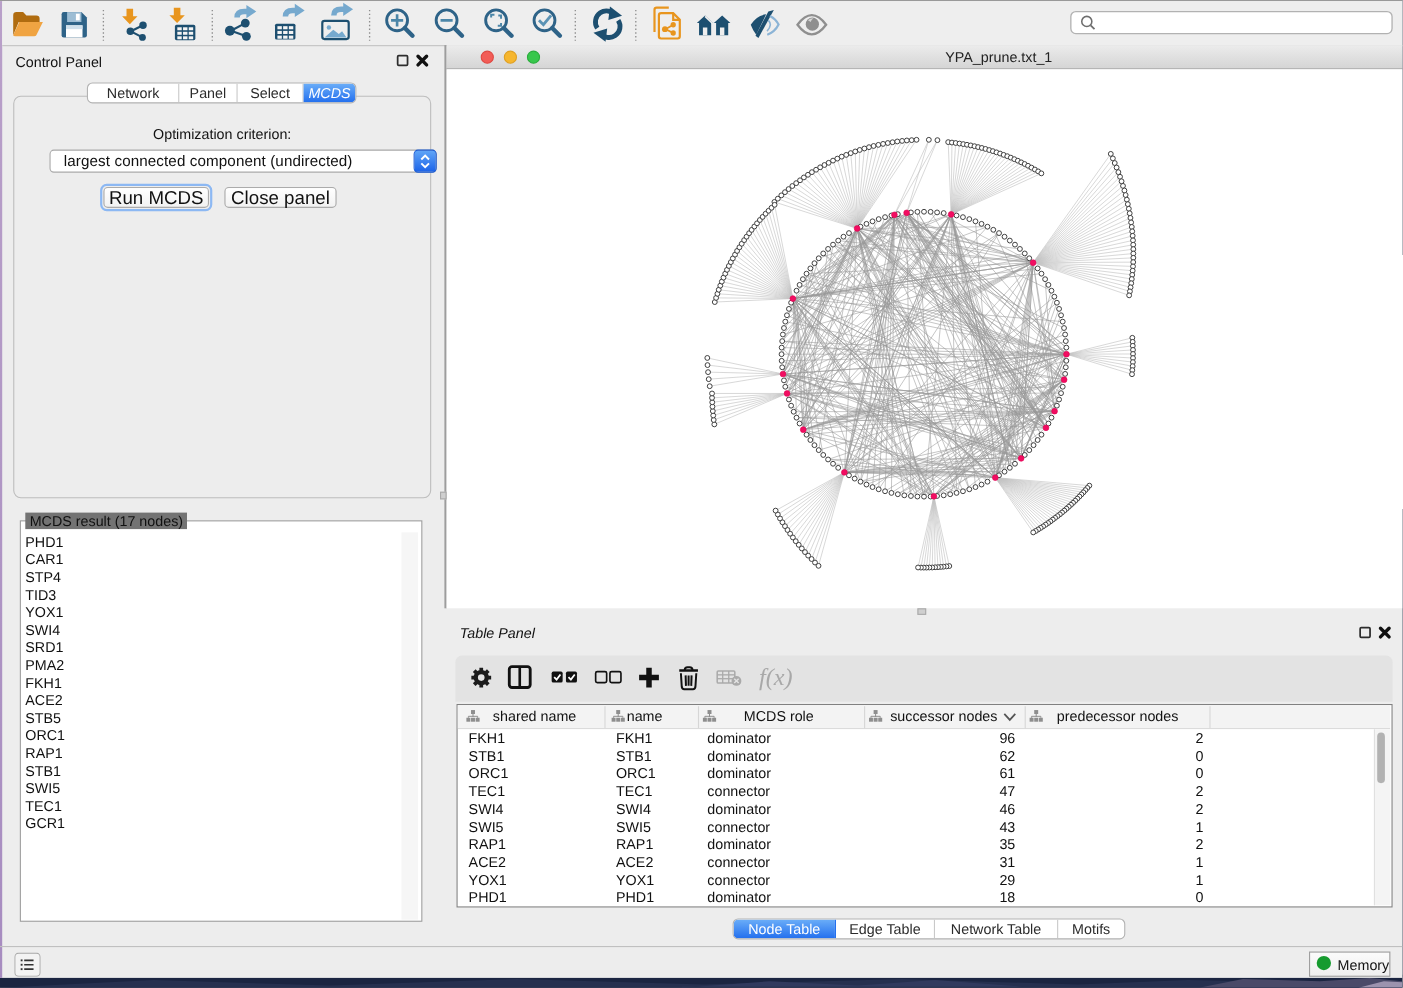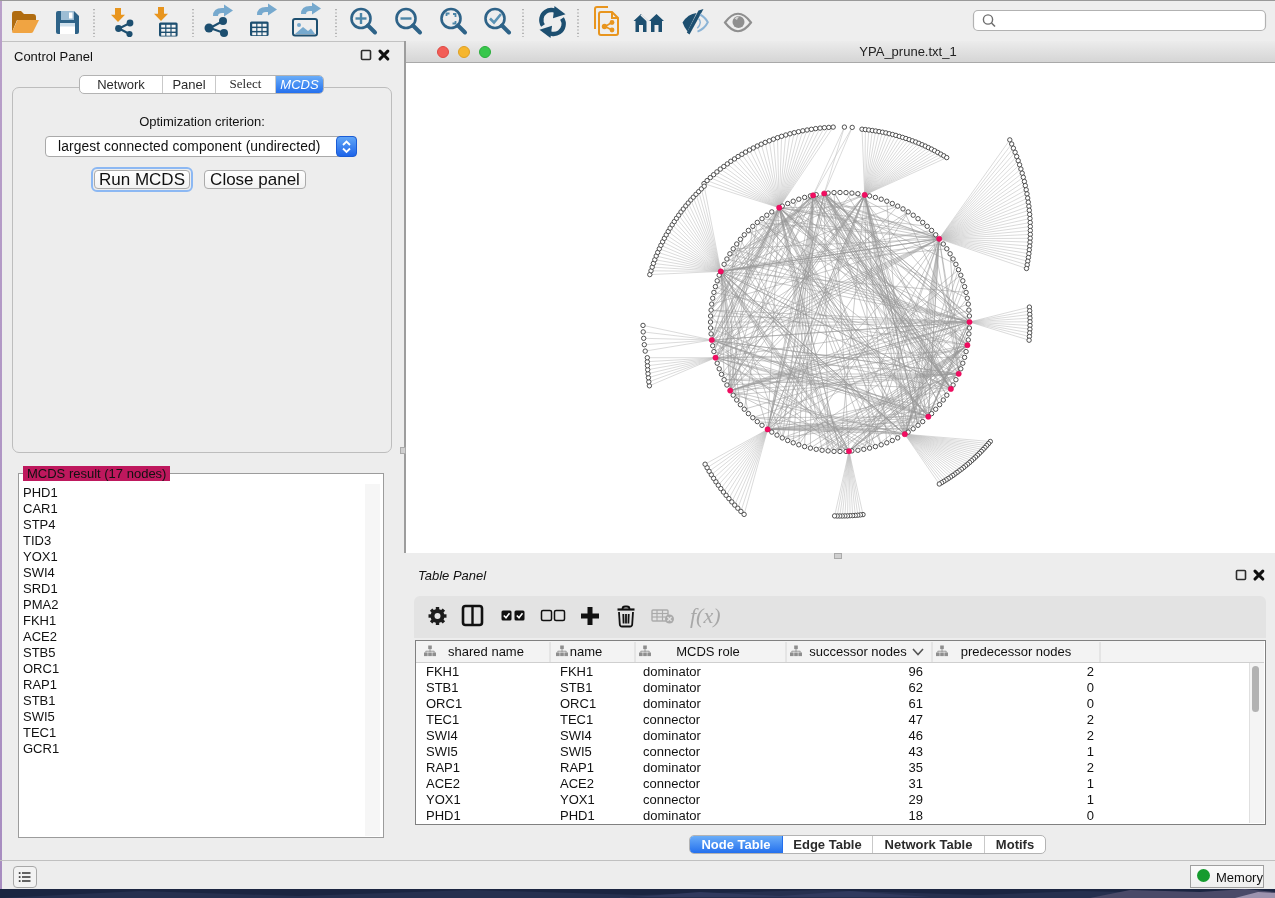--- a/index.html
+++ b/index.html
@@ -180,42 +180,42 @@
   </svg>
 <div class="t13" style="left:14px;top:49px;">Control Panel</div>
 <svg class="abs" style="left:355px;top:48px" width="40" height="16">
 <rect x="6.5" y="2.5" width="9" height="9" rx="1" stroke="#2d2d2d" stroke-width="1.6" fill="none"></rect>
 <path d="M25 3.2 L32.8 11 M32.8 3.2 L25 11" stroke="#111" stroke-width="3.1" stroke-linecap="round"></path>
 </svg>
 <div class="abs" style="left:12px;top:87px;width:380px;height:366px;border:1px solid #bdbdbd;border-radius:7px;box-sizing:border-box;"></div>
 <div class="seg" style="left:79px;top:74.5px;width:245px;height:19px;">
 <div style="width:83px;">Network</div>
     <div style="width:53px;">Panel</div>
-<div style="width:60px;font-family:Liberation Serif, serif;">Select</div>
+<div style="width:60px;">Select</div>
     <div class="sel" style="flex:1;font-style:italic;">MCDS</div>
   </div>
 <div class="t13" style="left:12px;top:114px;width:380px;text-align:center;">Optimization criterion:</div>
-<div class="abs" style="left:45px;top:136px;width:312px;height:21px;background:#fff;
+<div class="abs" style="left:45px;top:136px;width:352px;height:21px;background:#fff;
  border:1px solid #a9a9a9;border-radius:4px;box-sizing:border-box;padding-left:12px;">
  <div class="abs" style="left:12px;top:2px;font-size:13.8px;letter-spacing:0.1px;color:#111;">largest connected component (undirected)</div>
  <div class="abs" style="right:-1px;top:-1px;width:21px;height:21px;border-radius:4px;
   background:linear-gradient(180deg,#60a5f7,#1d64e9);border:1px solid #1a5cd6;box-sizing:border-box;">
   <svg width="19" height="19">
         <path d="M6 8 L9.5 4.5 L13 8" stroke="#fff" stroke-width="1.8" fill="none"></path>
   <path d="M6 11.5 L9.5 15 L13 11.5" stroke="#fff" stroke-width="1.8" fill="none"></path>
       </svg>
  </div>
   </div>
 <div class="abs" style="left:91px;top:167px;width:102px;height:25px;border:2.5px solid #8cb8f3;border-radius:6px;box-sizing:border-box;"></div>
 <div class="btn" style="left:94px;top:170px;width:96px;height:19px;">Run MCDS</div>
 <div class="btn" style="left:204px;top:170px;width:102px;height:19px;text-align:right;">Close panel</div>
 <div class="abs" style="left:18px;top:473px;width:366px;height:365px;border:1px solid #9c9c9c;background:#fff;box-sizing:border-box;">
     <div class="abs" style="left:346px;top:10px;width:15px;height:352px;background:#f6f6f6;"></div>
   </div>
-<div class="abs" style="left:23px;top:466px;background:#be185d;padding:0 4px;font-size:13px;color:#111;">MCDS result (17 nodes)</div>
+<div class="abs" style="left:23px;top:466px;background:#737373;padding:0 4px;font-size:13px;color:#111;">MCDS result (17 nodes)</div>
 <div class="abs" style="left:23px;top:485px;font-size:13px;line-height:16px;color:#111;">PHD1<br>CAR1<br>STP4<br>TID3<br>YOX1<br>SWI4<br>SRD1<br>PMA2<br>FKH1<br>ACE2<br>STB5<br>ORC1<br>RAP1<br>STB1<br>SWI5<br>TEC1<br>GCR1</div>
 <div class="abs" style="left:404px;top:41px;width:2px;height:512px;background:#9d9d9d;"></div>
 <div class="abs" style="left:406px;top:41px;width:869px;height:22px;
  background:linear-gradient(180deg,#ececec,#d5d5d5);border-bottom:1px solid #a9a9a9;box-sizing:border-box;padding-left:32px;">
  <div class="abs" style="left:31px;top:5px;width:12px;height:12px;border-radius:50%;background:#f25d57;border:1px solid #df4943;box-sizing:border-box;"></div>
  <div class="abs" style="left:52px;top:5px;width:12px;height:12px;border-radius:50%;background:#f6b62e;border:1px solid #dfa023;box-sizing:border-box;"></div>
  <div class="abs" style="left:73px;top:5px;width:12px;height:12px;border-radius:50%;background:#38c74c;border:1px solid #2aad3c;box-sizing:border-box;"></div>
  <div class="abs" style="left:377px;top:3px;width:250px;text-align:center;font-size:13px;color:#222;">YPA_prune.txt_1</div>
 </div>
 <div class="abs" style="left:406px;top:63px;width:869px;height:490px;background:#fff;"></div>
@@ -715,21 +715,21 @@
     <text x="507" y="141.3" text-anchor="end">29</text>
     <text x="678" y="141.3" text-anchor="end">1</text>
     <text x="10" y="157.4">PHD1</text>
     <text x="144" y="157.4">PHD1</text>
     <text x="227" y="157.4">dominator</text>
     <text x="507" y="157.4" text-anchor="end">18</text>
     <text x="678" y="157.4" text-anchor="end">0</text>
   </svg>
 <div class="abs" style="left:1249px;top:663px;width:15px;height:160px;background:#f4f4f4;border-left:1px solid #e0e0e0;box-sizing:border-box;"></div>
 <div class="abs" style="left:1252px;top:666px;width:7px;height:46px;background:#b2b2b2;border-radius:3.5px;"></div>
-<div class="seg" style="left:689px;top:835px;width:357px;height:19px;font-weight:bold;">
+<div class="seg" style="left:666px;top:835px;width:357px;height:19px;">
 <div class="sel" style="width:93px;">Node Table</div>
     <div style="width:90px;">Edge Table</div>
 <div style="width:112px;">Network Table</div>
     <div style="flex:1;">Motifs</div>
   </div>
 <div class="abs" style="left:0;top:860px;width:1275px;height:29px;border-top:1px solid #c0c0c0;box-sizing:border-box;"></div>
 <svg class="abs" style="left:13px;top:866px" width="24" height="22">
 <rect x="0.5" y="0.5" width="23" height="21" rx="3.5" fill="#f3f3f3" stroke="#a8a8a8"></rect>
 <g stroke="#333" stroke-width="1.5">
       <line x1="9" y1="7" x2="17.5" y2="7"></line>

